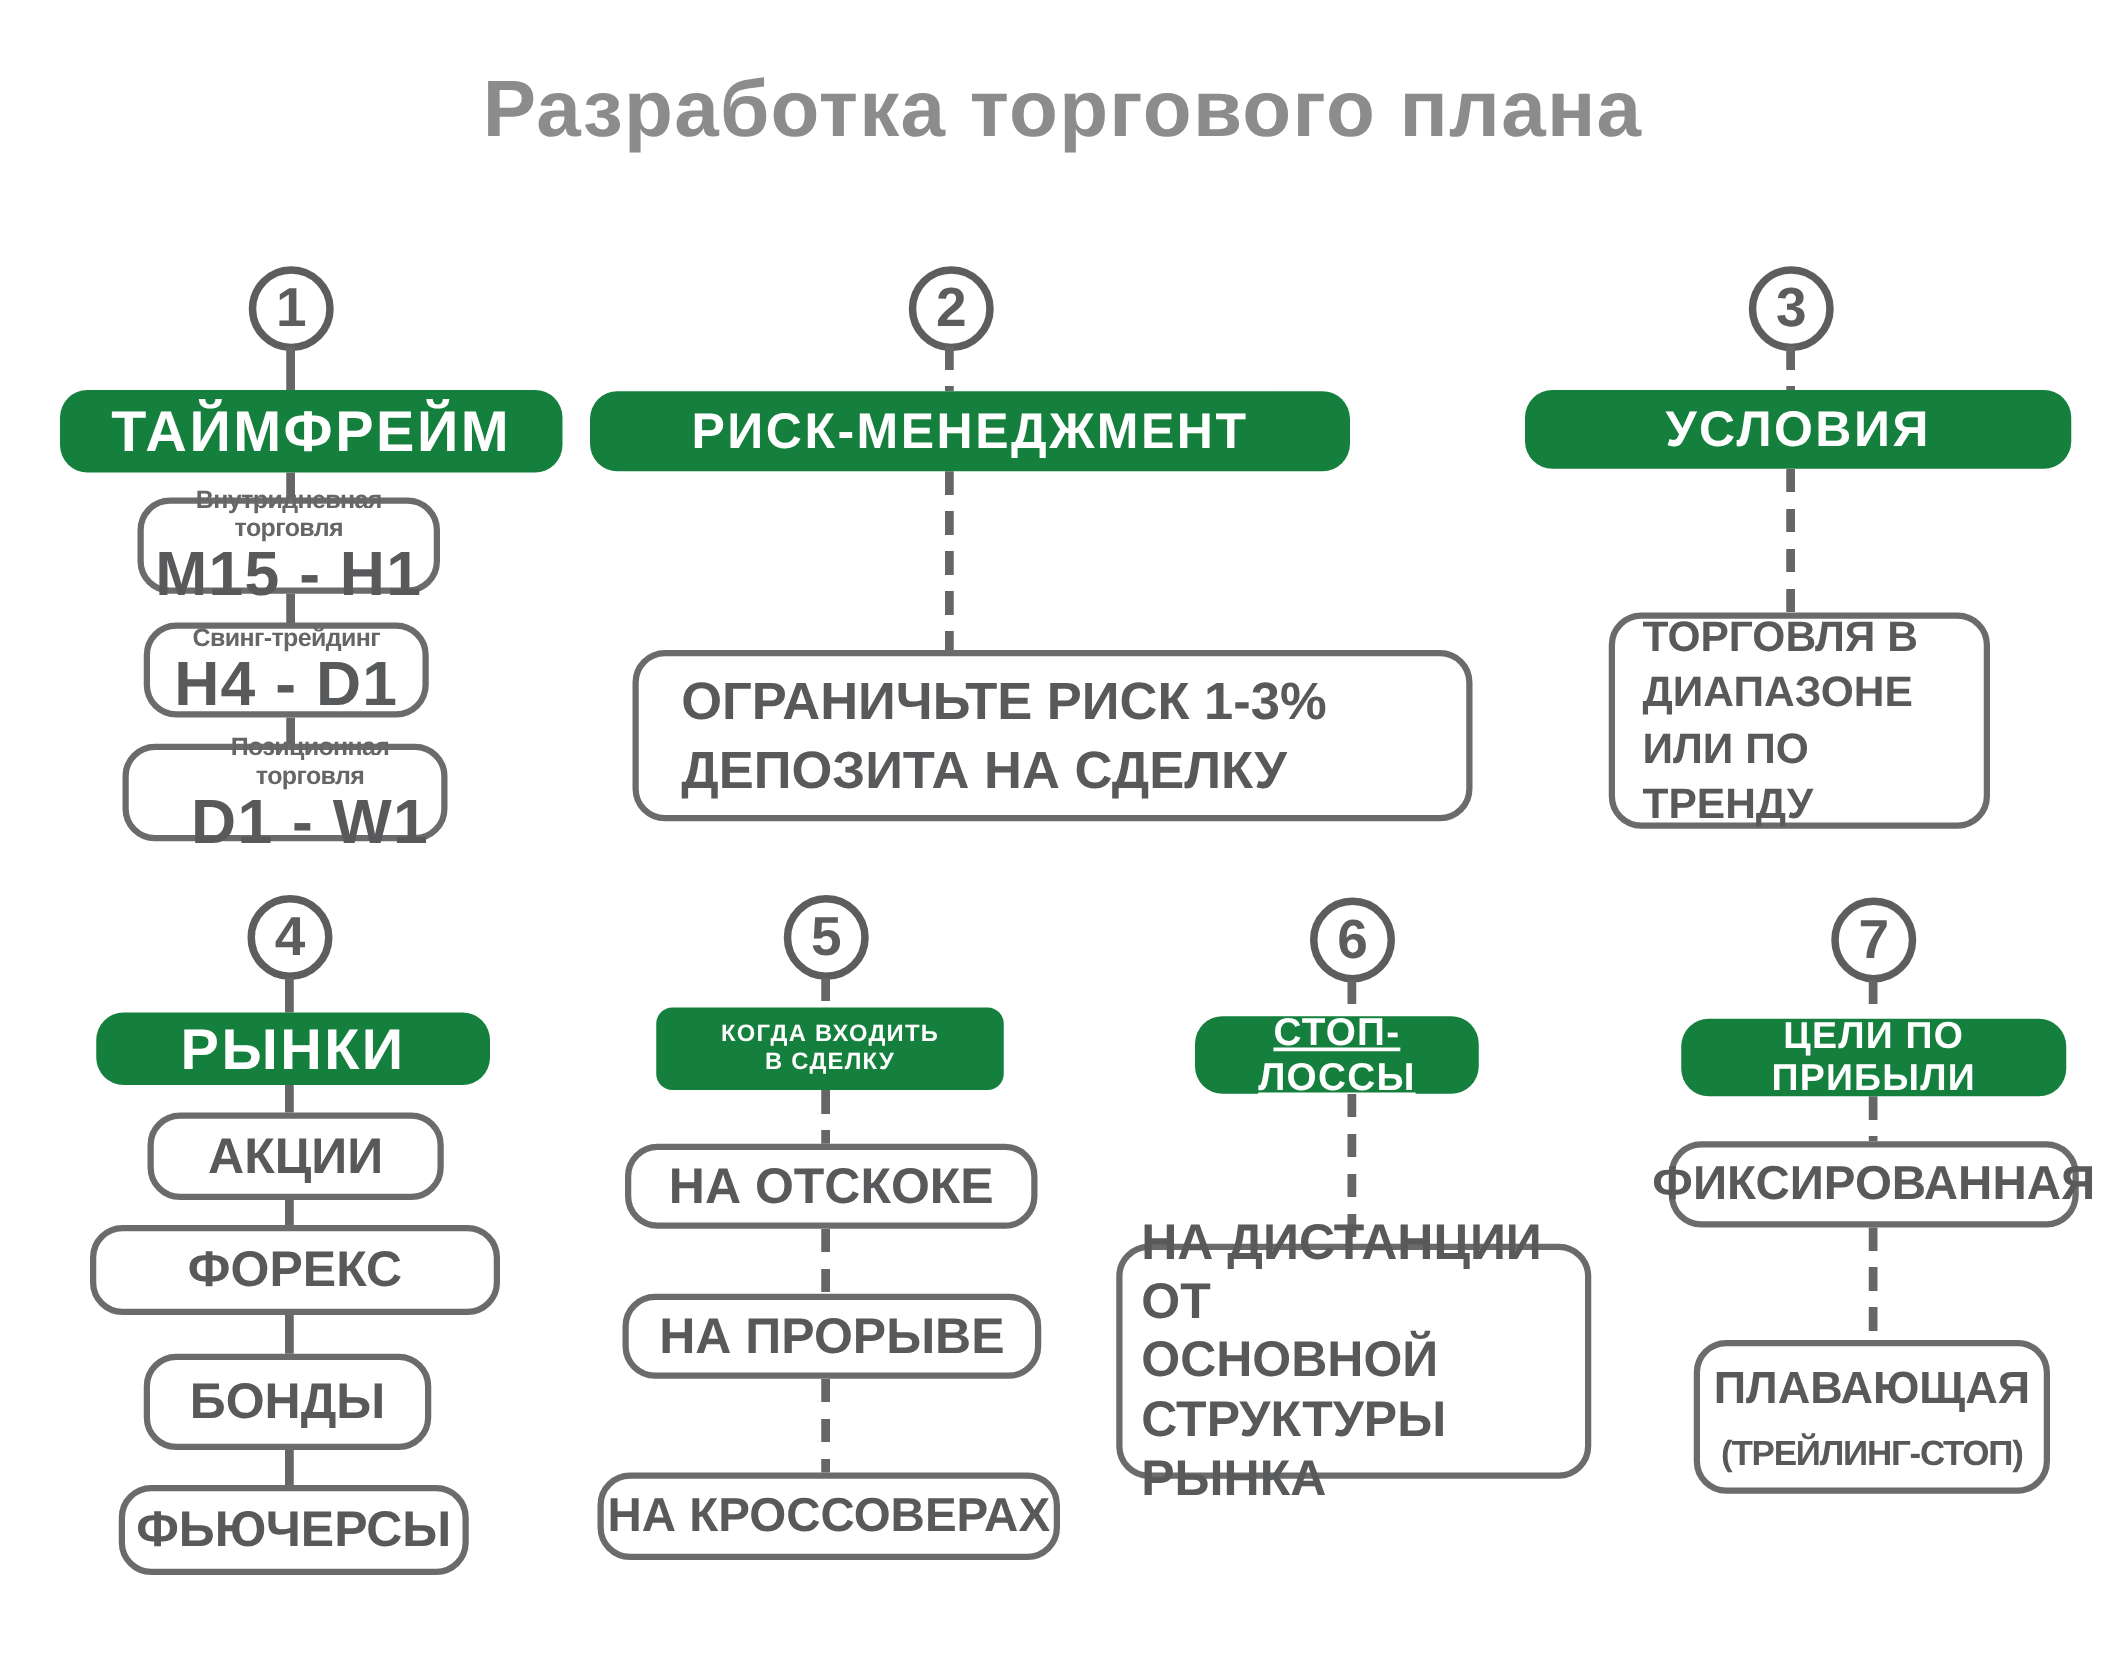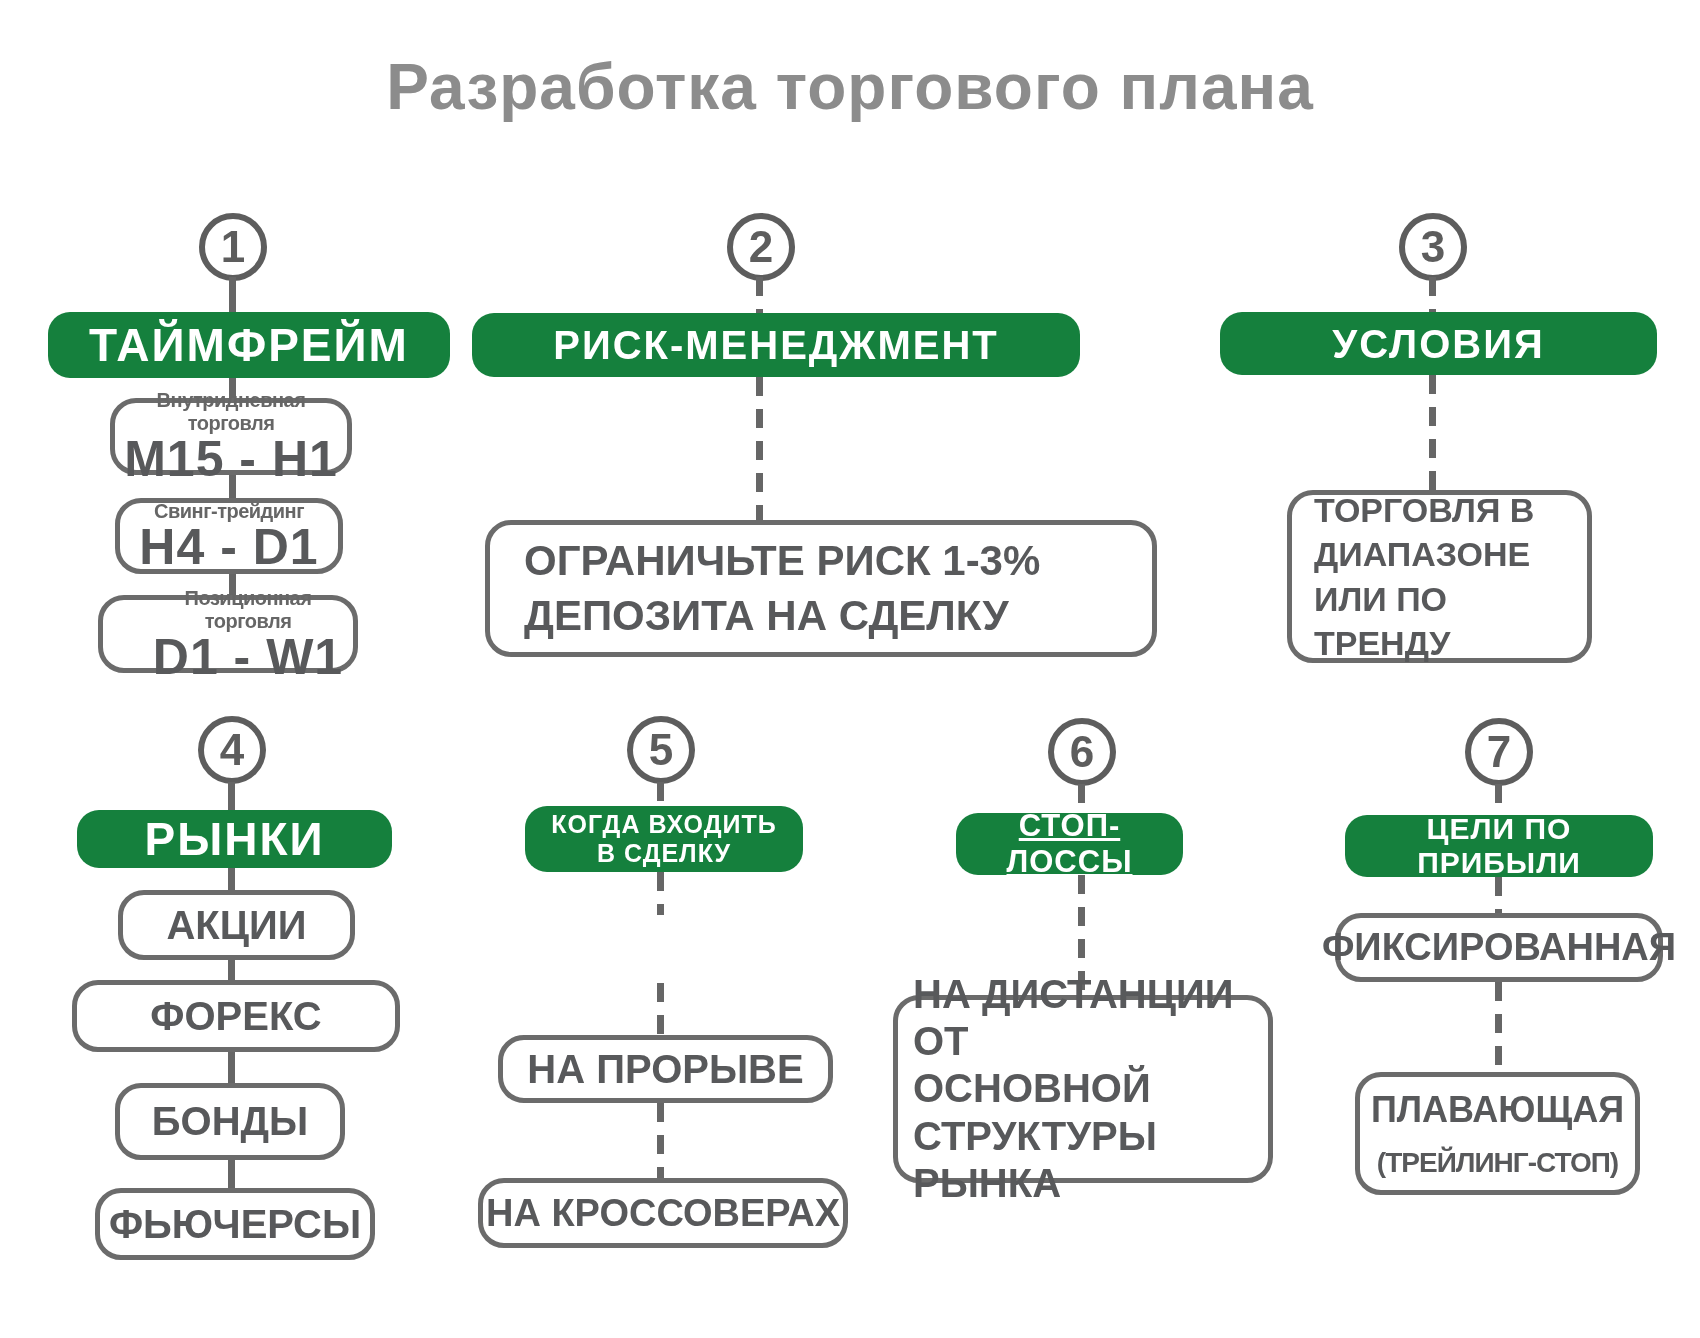--- a/index.html
+++ b/index.html
@@ -29,21 +29,21 @@
   .obox.leftalign{align-items:flex-start;text-align:left;}
   .vline{position:absolute;width:7px;background:#666666;}
   .vdash{
     position:absolute;width:7px;
     background:repeating-linear-gradient(to bottom,#666666 0px,#666666 19px,transparent 19px,transparent 32px);
   }
   .tf-label{font-size:20px;letter-spacing:-0.5px;color:#666666;margin-bottom:1px;}
   .tf-value{font-size:50px;line-height:0.95;letter-spacing:1px;}
   .f40{font-size:40px;}
   .f38{font-size:38px;}
-  .note2{font-size:42px;line-height:1.3;padding-left:34px;}
+  .note2{font-size:42px;line-height:1.3;padding-left:34px;margin-left:21px;}
   .note3{font-size:34px;line-height:1.3;padding-left:22px;}
   .note6{font-size:40px;line-height:1.18;padding-left:15px;}
   .sub-line{font-size:28px;letter-spacing:-1px;margin-top:16px;}
   .main-line{font-size:36px;}
 </style>
 </head>
 <body>
 
 <div class="canvas">
 
@@ -121,26 +121,29 @@
   <div class="vline" style="left:228px;top:1160px;height:28px;"></div>
 
   <div class="obox f40" style="left:95px;top:1188px;width:280px;height:72px;">
     <div>ФЬЮЧЕРСЫ</div>
   </div>
 
   <div class="circle" style="left:627px;top:716px;">
     <span>5</span>
   </div>
   <div class="vdash" style="left:657px;top:782px;height:24px;"></div>
-  <div class="hdr" style="left:525px;top:806px;width:278px;height:66px;font-size:25px;letter-spacing:1px;">
+  <div class="hdr" style="left:525px;top:806px;width:278px;height:66px;font-size:19px;letter-spacing:1px;border-radius:13px;">
     <div>КОГДА ВХОДИТЬ</div>
     <div>В СДЕЛКУ</div>
   </div>
   <div class="vdash" style="left:657px;top:872px;height:43px;"></div>
 
+  <div class="obox f40" style="left:500px;top:915px;width:330px;height:68px;">
+    <div>НА ОТСКОКЕ</div>
+  </div>
   <div class="vdash" style="left:657px;top:983px;height:52px;"></div>
 
   <div class="obox f40" style="left:498px;top:1035px;width:335px;height:68px;">
     <div>НА ПРОРЫВЕ</div>
   </div>
   <div class="vdash" style="left:657px;top:1103px;height:75px;"></div>
 
   <div class="obox f38" style="left:478px;top:1178px;width:370px;height:70px;">
     <div>НА КРОССОВЕРАХ</div>
   </div>

